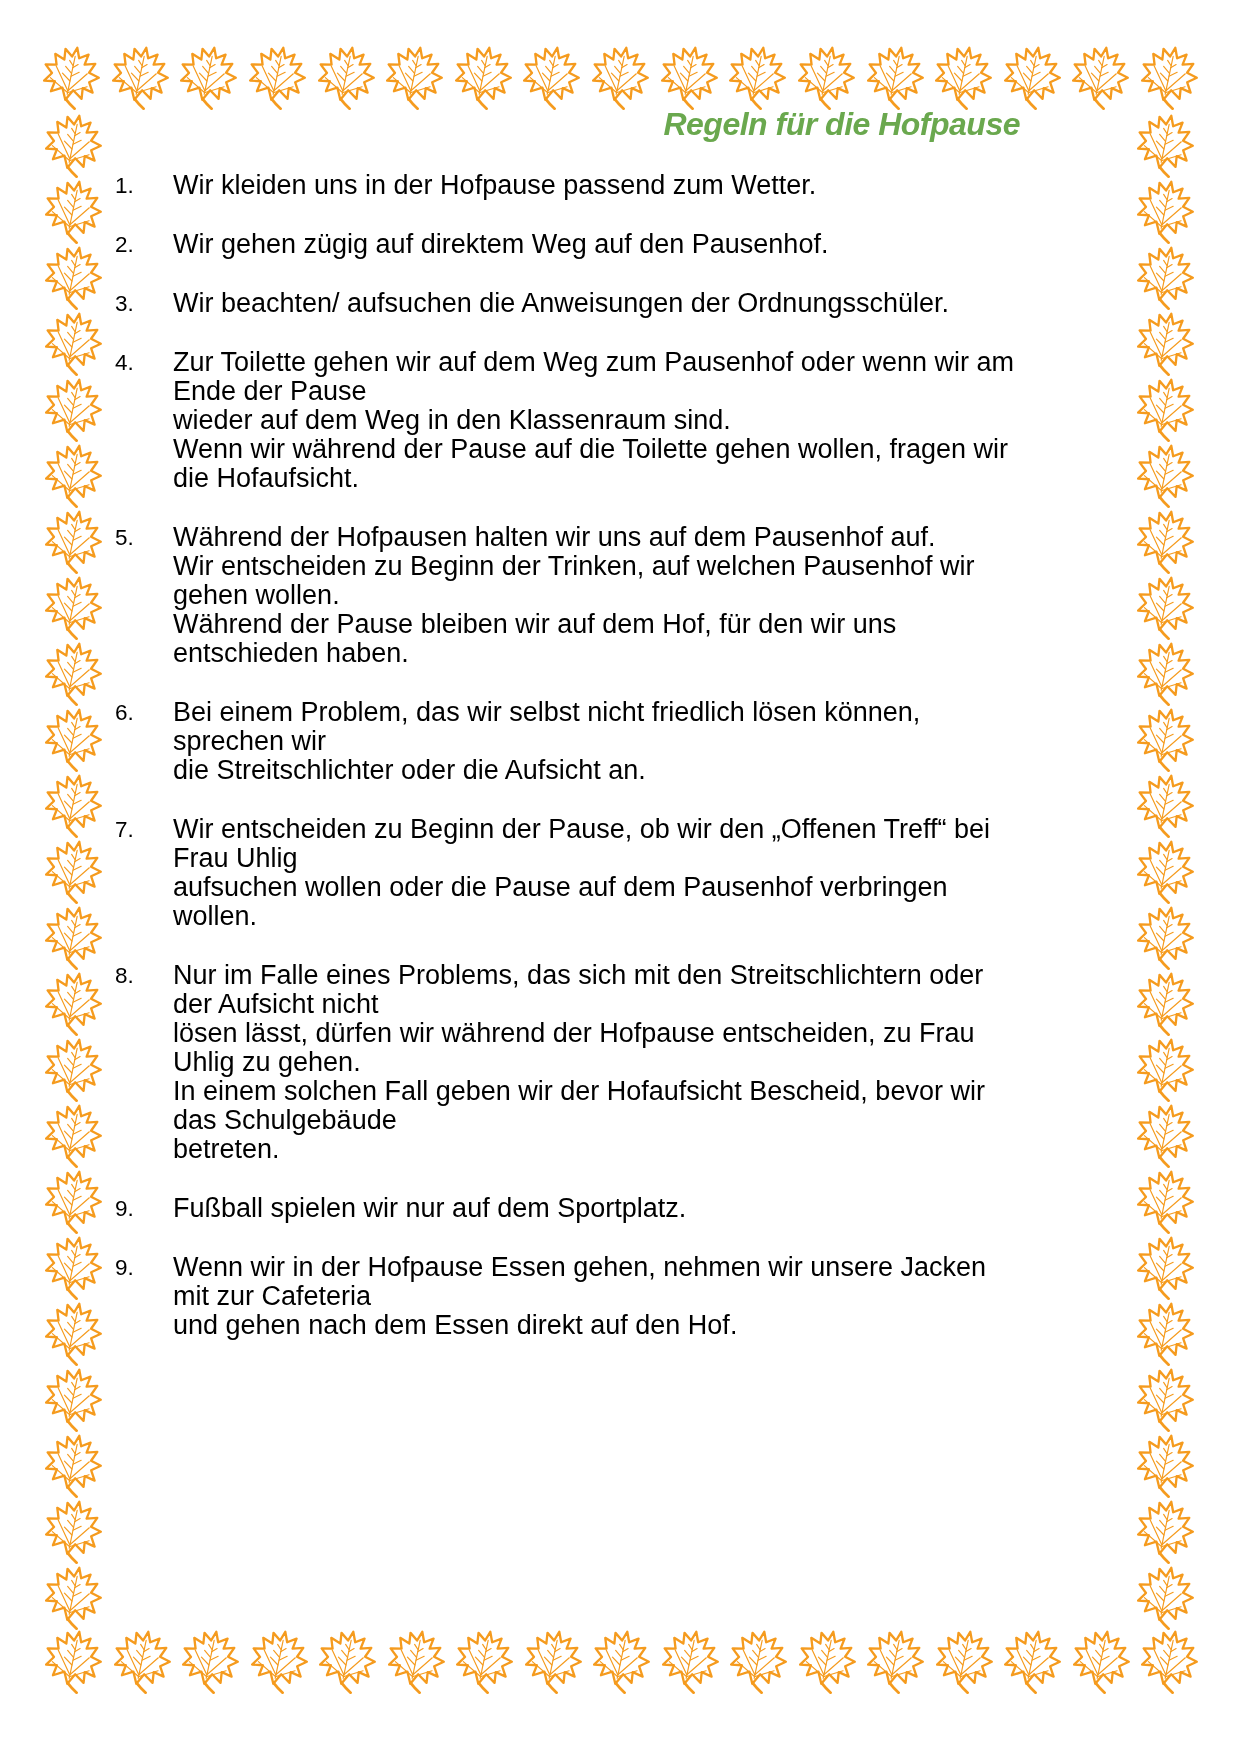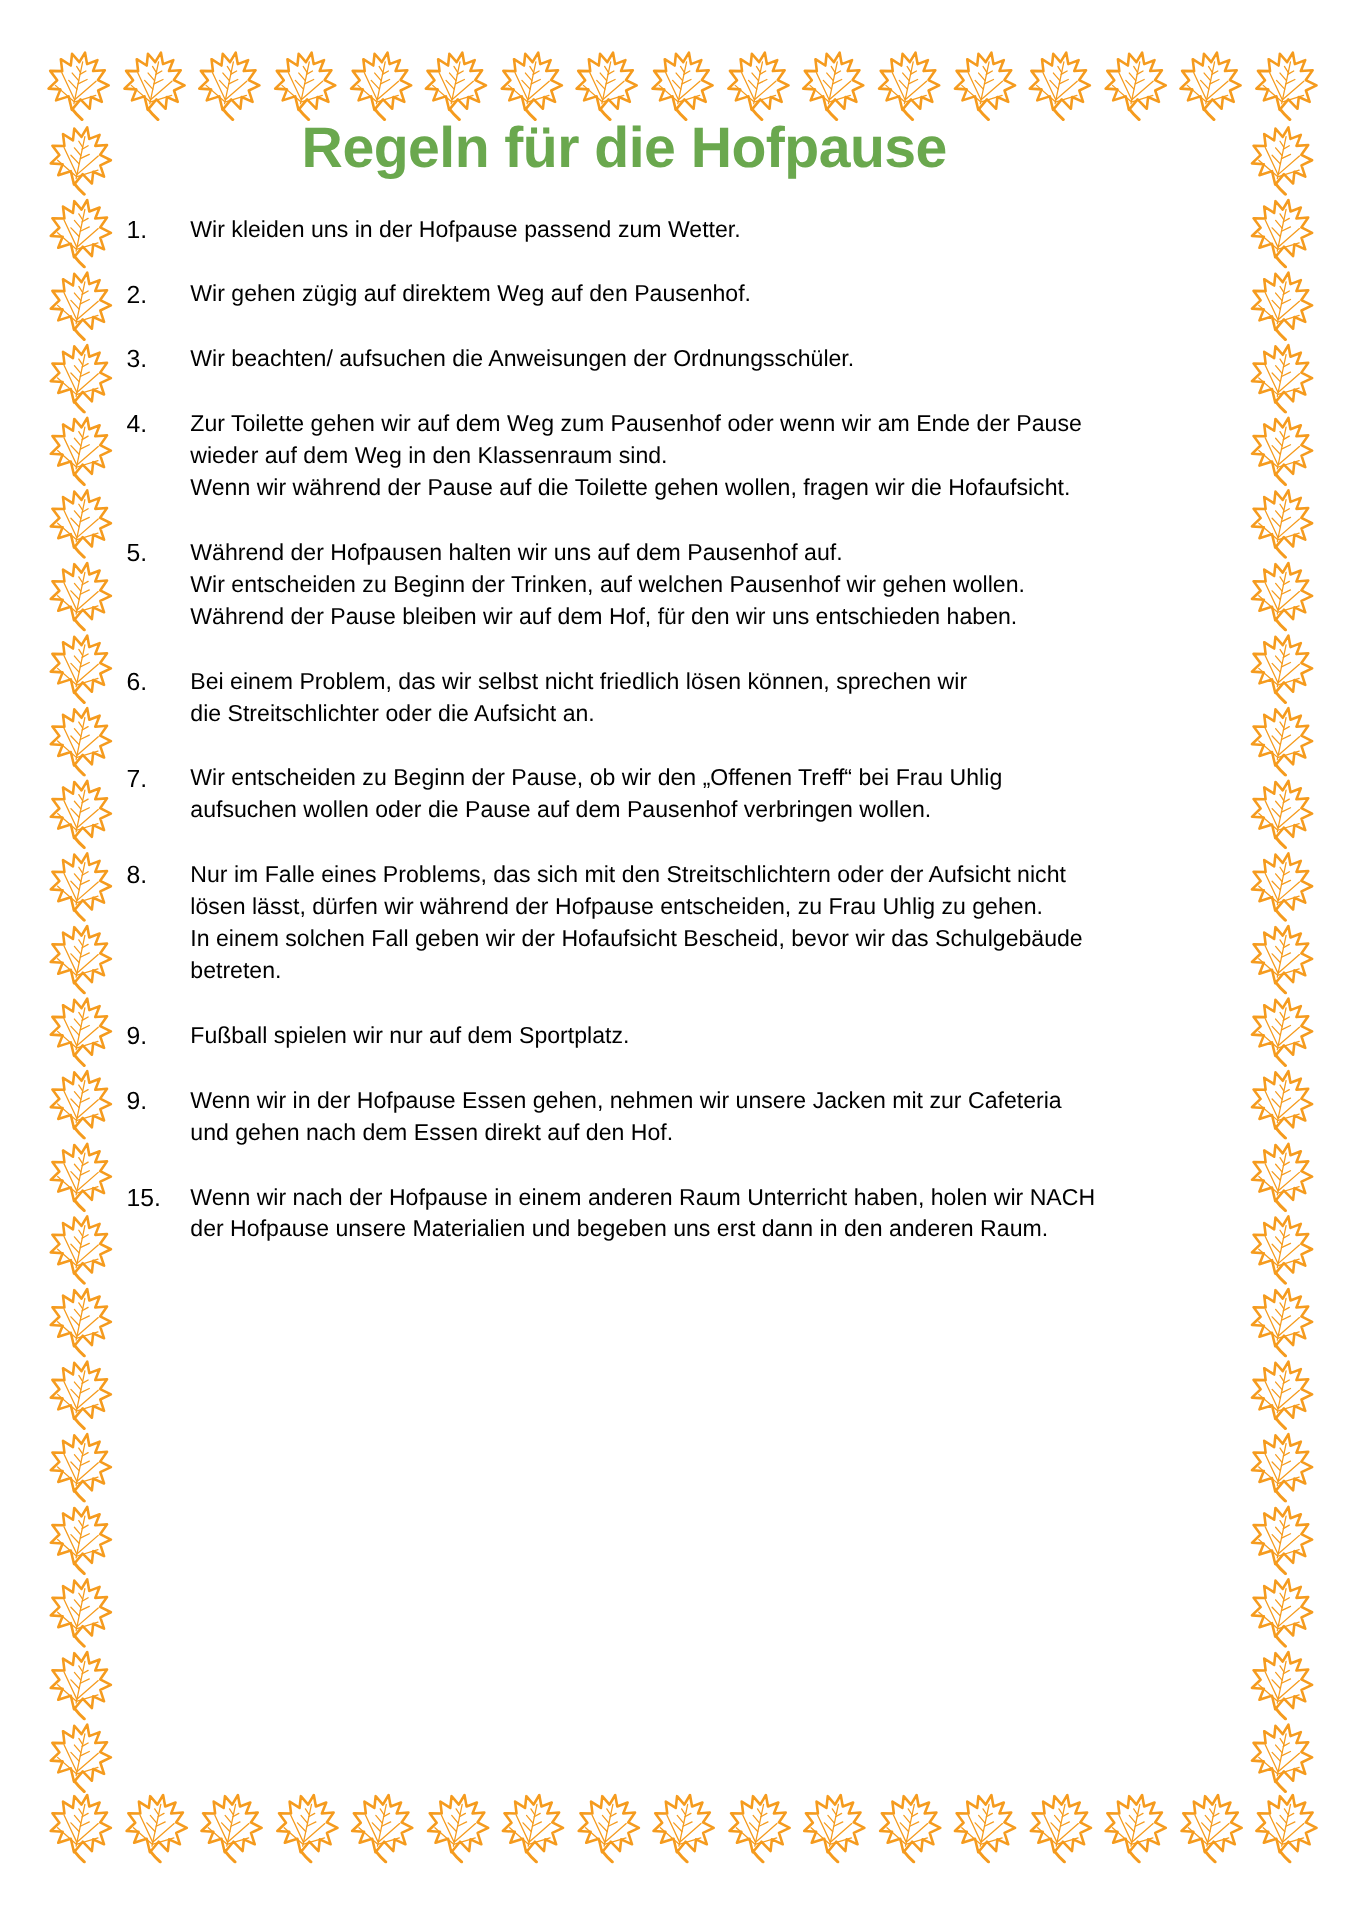--- a/index.html
+++ b/index.html
@@ -21,36 +21,37 @@
   .b-top    { left: 38px; right: 40px; top: 44px;  height: 66px; justify-content: space-between; }
   .b-bottom { left: 40px; right: 40px; top: 1628px; height: 70px; justify-content: space-between; }
   .b-left   { left: 40px;  top: 112px; height: 1516px; width: 66px; flex-direction: column; justify-content: space-between; }
   .b-right  { right: 42px; top: 112px; height: 1516px; width: 66px; flex-direction: column; justify-content: space-between; }
   .leaf { width: 64px; height: 66px; flex: 0 0 auto; }
 
   
   .content { position: absolute; left: 115px; top: 106px; width: 905px; }
   .title {
     margin: 0 0 28px 0;
-    text-align: center;
+    text-align: right;
     color: var(--green);
-    font-size: 52px;
+    font-size: 32px;
     font-weight: bold;
+    font-style: italic;
     letter-spacing: -0.5px;
     line-height: 1.15;
   }
   .rules { }
   .rule { display: flex; align-items: flex-start; margin-bottom: 30px; }
   .rule-num {
     flex: 0 0 58px; width: 58px;
     font-size: 22.5px; line-height: 29px;
   }
   .rule-text {
     flex: 1 1 auto;
-    font-size: 21px; line-height: 29px;
+    font-size: 27px; line-height: 29px;
     white-space: pre-line;
   }
 </style>
 </head>
 <body>
 
 <div class="page">
 
   <div class="b-row b-top" id="border-top">
   <svg class="leaf" viewBox="0 0 64 68" aria-hidden="true">
@@ -1637,21 +1638,16 @@
 
 
 
 
   <div class="rule">
     <div class="rule-num">9.</div>
     <div class="rule-text">Wenn wir in der Hofpause Essen gehen, nehmen wir unsere Jacken mit zur Cafeteria
 und gehen nach dem Essen direkt auf den Hof.</div>
   </div>
 
-  <div class="rule">
-    <div class="rule-num">15.</div>
-    <div class="rule-text">Wenn wir nach der Hofpause in einem anderen Raum Unterricht haben, holen wir NACH
-der Hofpause unsere Materialien und begeben uns erst dann in den anderen Raum.</div>
-  </div>
 </div>
   </div>
 
 </div>
 
 </body></html>

